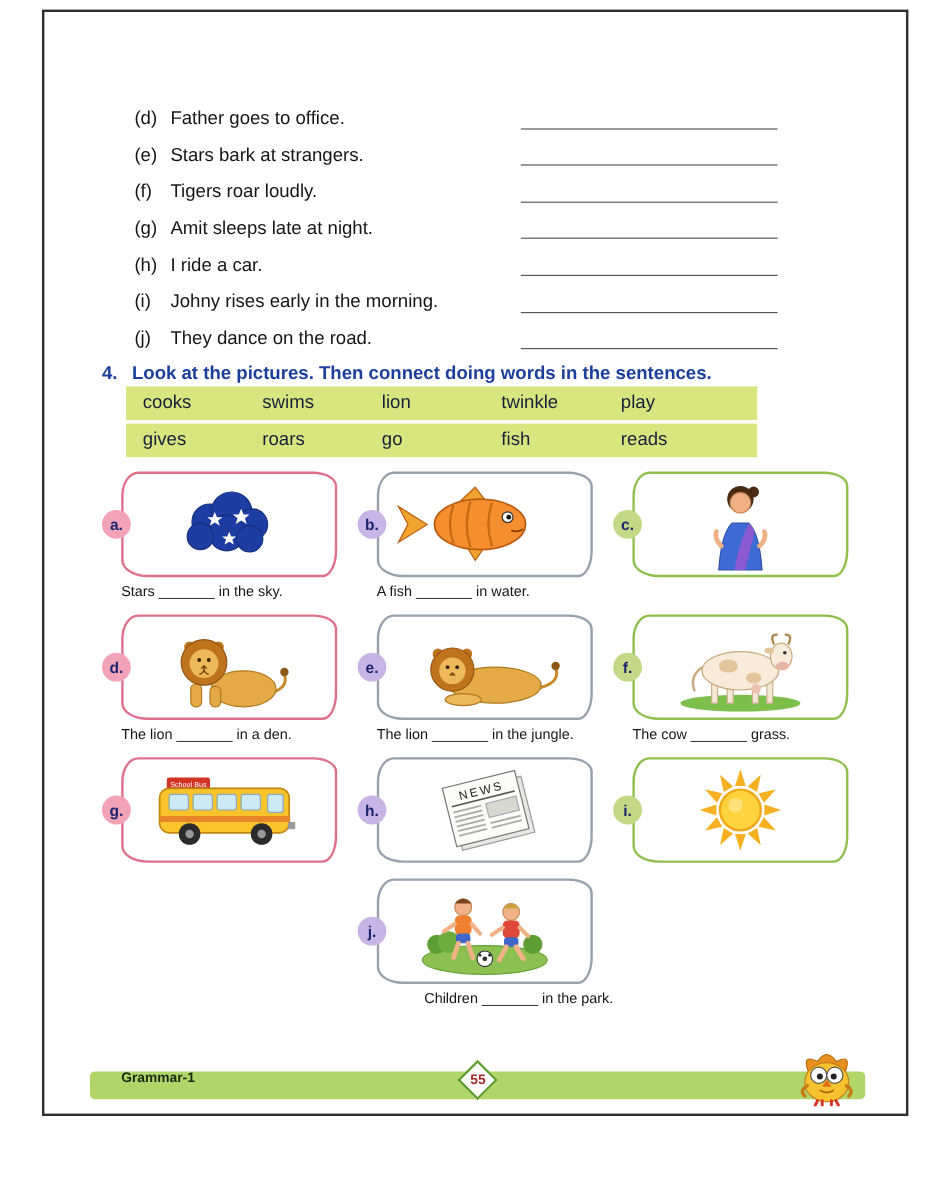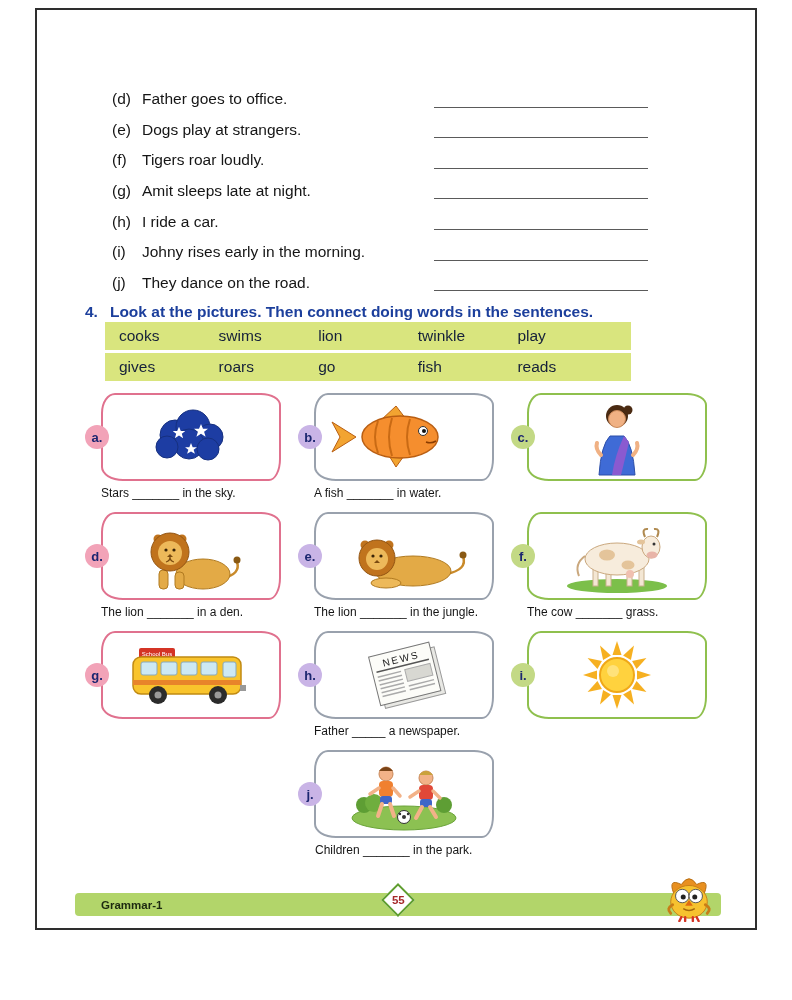--- a/index.html
+++ b/index.html
@@ -37,45 +37,45 @@
   .badge.pink{background:#f2a3b8}
   .badge.lav{background:#c9b4e6}
   .badge.grn{background:#c3d985}
   .cardbox{width:180px;height:88px;background:#fff;border:2px solid #999;
     display:flex;align-items:center;justify-content:center;overflow:hidden;
     border-radius:14px 20px 12px 22px / 20px 12px 22px 14px}
   .cardbox.b-pink{border-color:#e0718e}
   .cardbox.b-gray{border-color:#99a1ad}
   .cardbox.b-green{border-color:#8fc04e}
   .caption{margin:4px 0 0 16px;font-size:12px;white-space:nowrap}
-  .unit.center-cap .caption{margin-left:17px;text-align:left;width:213px}
+  .unit.center-cap .caption{margin-left:0;text-align:right;width:213px}
   
   .footer-bar{position:absolute;left:75px;top:893px;width:646px;height:23px;
-    background:#b2d56a;border-radius:4px;display:flex;align-items:center}
+    background:#b2d56a;border-radius:4px;display:flex;}
   .footer-title{margin-left:26px;font-size:11.5px;color:#1d2a10;font-weight:bold}
   .diamond{position:absolute;left:50%;top:-5px;width:24px;height:24px;background:#fff;
     border:2px solid #5f9e2f;transform:translateX(-50%) rotate(45deg);
     display:flex;align-items:center;justify-content:center}
   .diamond span{transform:rotate(-45deg);font-size:11.5px;font-weight:bold;color:#a52a2a}
   .mascot{position:absolute;left:660px;top:872px;width:58px;height:50px}
 </style>
 </head>
 <body>
 
 <div class="page-frame"></div>
 
 <div class="qlist">
   <div class="qrow">
     <span class="qlabel">(d)</span>
     <span class="qtext">Father goes to office.</span>
     <span class="ansline"></span>
   </div>
   <div class="qrow">
     <span class="qlabel">(e)</span>
-    <span class="qtext">Dogs play at strangers.</span>
+    <span class="qtext">Stars bark at strangers.</span>
     <span class="ansline"></span>
   </div>
   <div class="qrow">
     <span class="qlabel">(f)</span>
     <span class="qtext">Tigers roar loudly.</span>
     <span class="ansline"></span>
   </div>
   <div class="qrow">
     <span class="qlabel">(g)</span>
     <span class="qtext">Amit sleeps late at night.</span>
@@ -296,21 +296,20 @@
             <rect x="62" y="47" width="24" height="1.5" fill="#aaa"></rect>
             <rect x="62" y="51" width="24" height="1.5" fill="#aaa"></rect>
             <rect x="62" y="55" width="24" height="1.5" fill="#aaa"></rect>
             <rect x="90" y="35" width="26" height="12" fill="#d8d8d2" stroke="#aaa"></rect>
             <rect x="90" y="51" width="26" height="1.5" fill="#aaa"></rect>
             <rect x="90" y="55" width="26" height="1.5" fill="#aaa"></rect>
           </g>
         </svg>
       </div>
     </div>
-    <div class="caption">Father _____ a newspaper.</div>
   </div>
 
   <div class="unit">
     <div class="card-row">
       <span class="badge grn">i.</span>
       <div class="cardbox b-green">
         <svg width="176" height="80" viewBox="0 0 176 80">
           <g fill="#f6b021">
             <polygon points="88,6 83.5,20 92.5,20"></polygon>
             <polygon points="88,6 83.5,20 92.5,20" transform="rotate(30 88 40)"></polygon>

